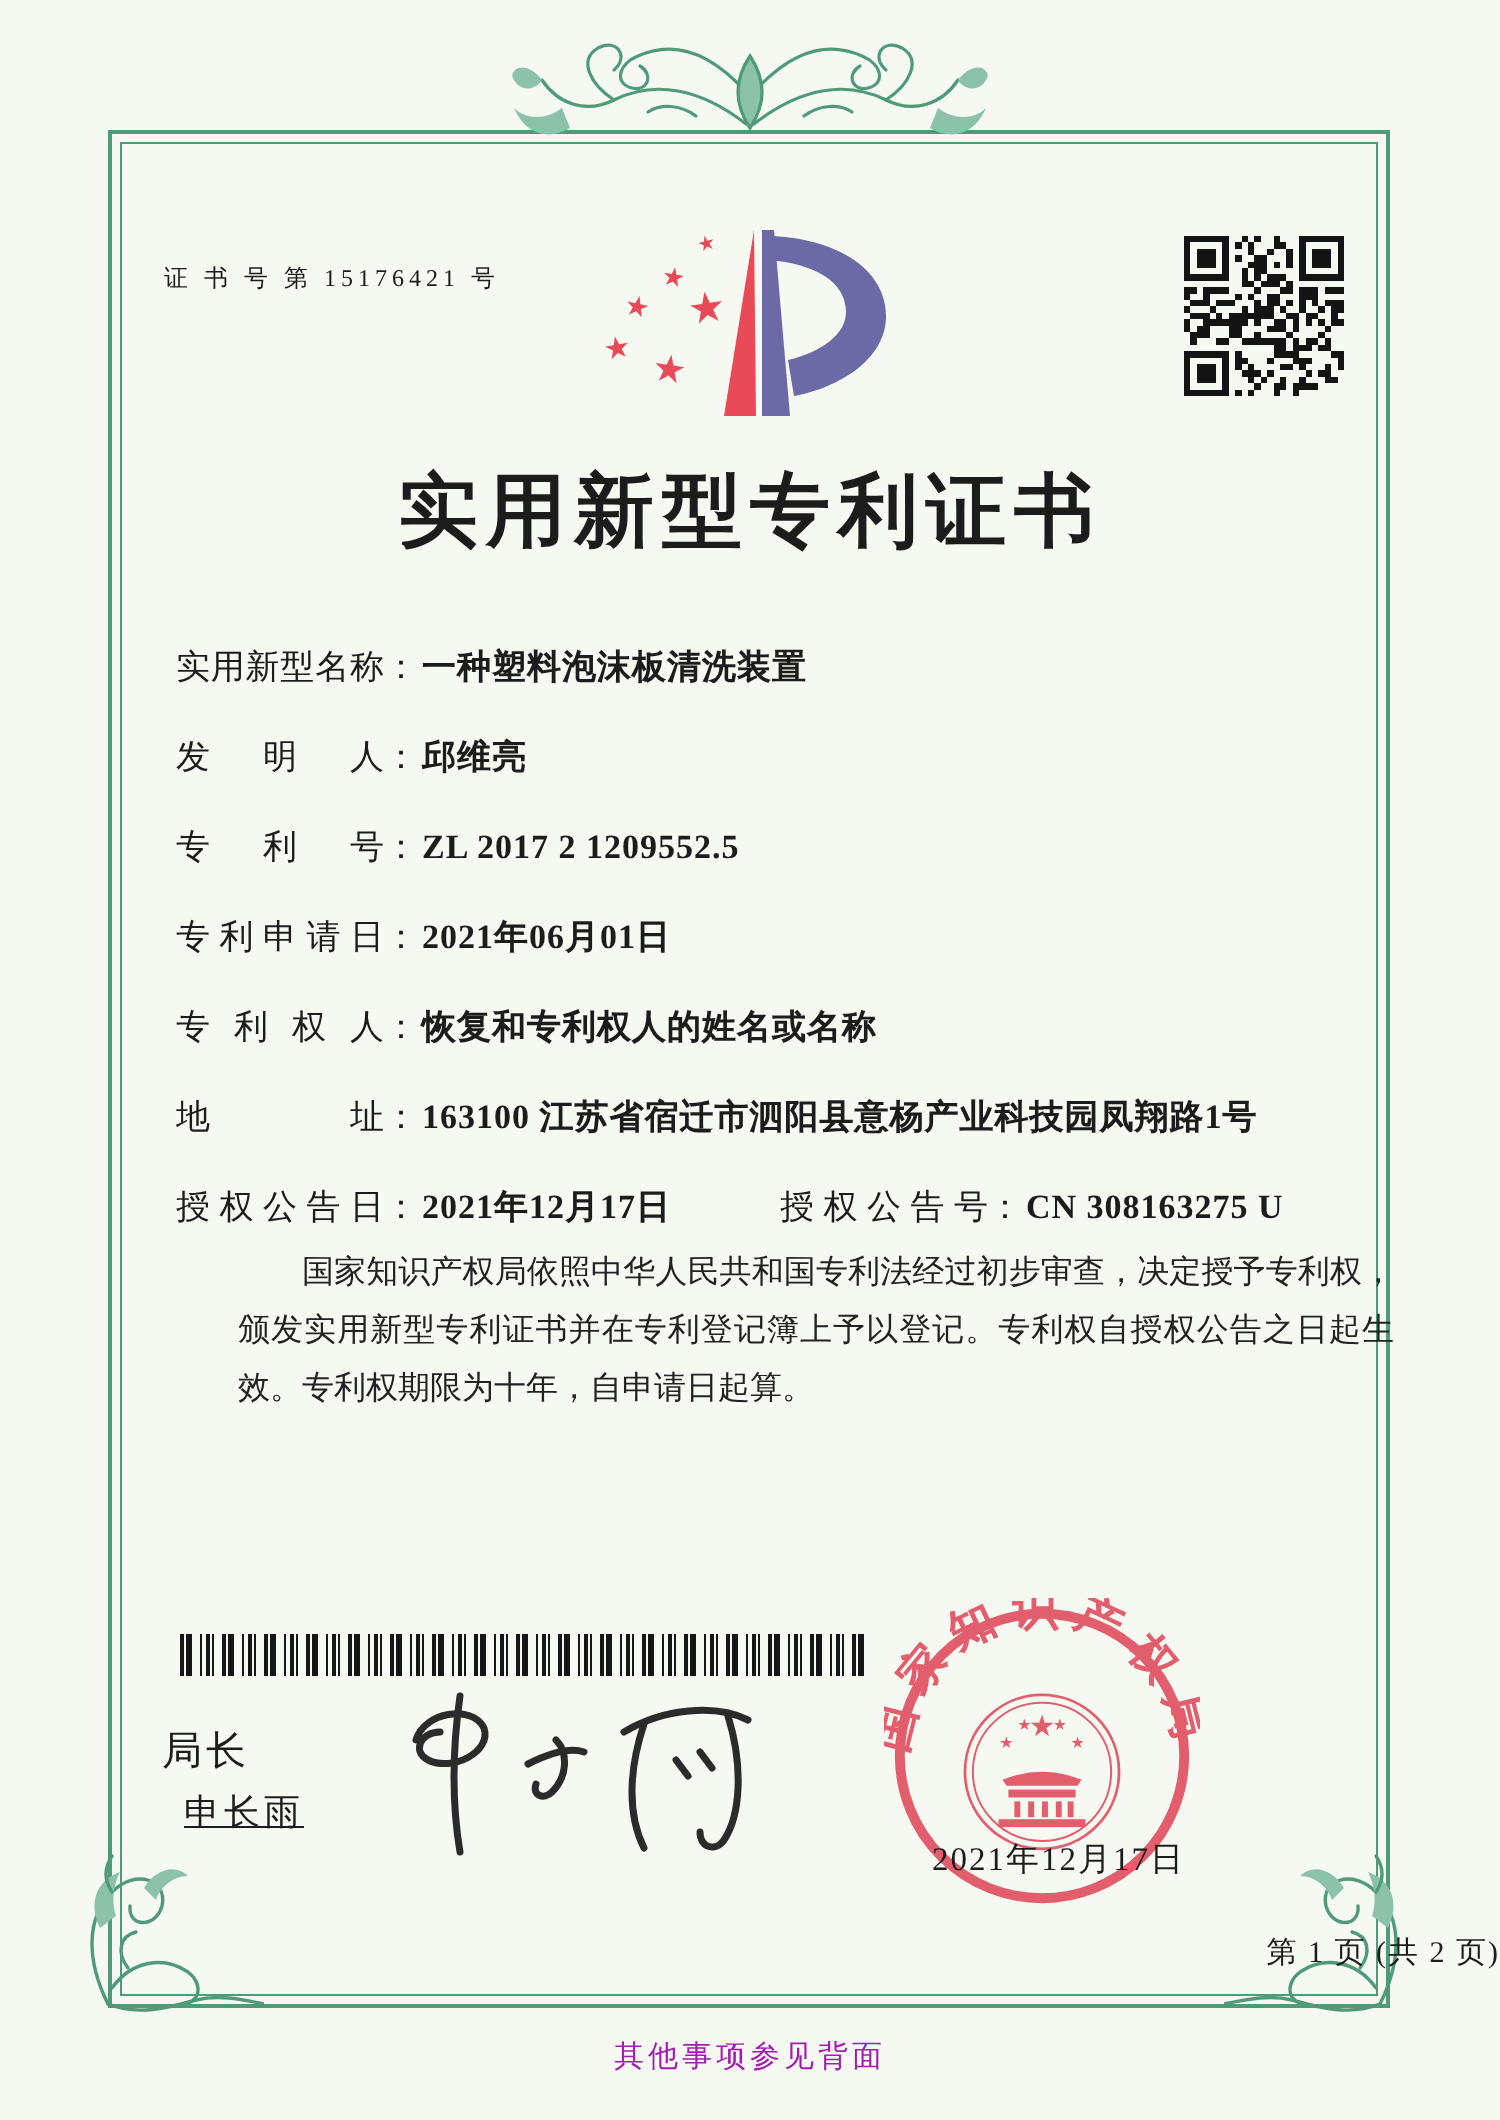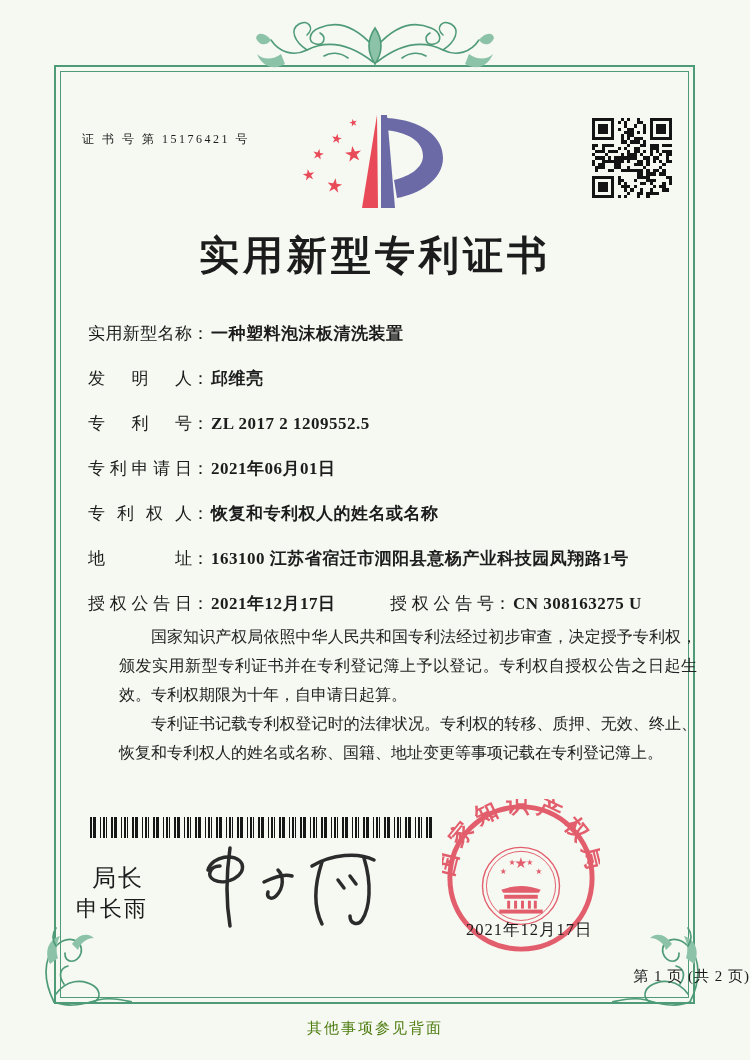--- a/index.html
+++ b/index.html
@@ -33,27 +33,27 @@
   .pair2{position:absolute;left:302px;top:0;}
   
   .body-text{left:88px;top:622px;width:578px;font-size:16px;line-height:29px;text-align:justify;color:#222;margin-left:31px;}
   .body-text p{margin:0;text-indent:2em;}
   
   .barcode{left:90px;top:817px;width:342px;height:21px;
     background:repeating-linear-gradient(90deg,
       #161616 0 2px,transparent 2px 3px,#161616 3px 6px,transparent 6px 10px,
       #161616 10px 11px,transparent 11px 13px,#161616 13px 15px,transparent 15px 16px,
       #161616 16px 17px,transparent 17px 21px);}
-  .director-title{left:92px;top:862px;font-size:24px;letter-spacing:2px;text-align:center;}
-  .director-name{left:76px;top:894px;font-size:22px;letter-spacing:2px;}
+  .director-title{left:81px;top:862px;font-size:20px;letter-spacing:2px;text-align:center;}
+  .director-name{left:92px;top:894px;font-size:18px;letter-spacing:2px;text-decoration:underline;}
   .signature{left:192px;top:836px;}
   .seal{left:442px;top:799px;width:158px;height:158px;opacity:.88;}
   .seal-date{left:466px;top:919px;font-size:16.5px;letter-spacing:1px;z-index:5;}
   .page-info{left:0;top:967px;width:100%;text-align:right;font-size:15px;letter-spacing:1px;}
-  .footer-note{left:0;top:1019px;width:100%;text-align:center;font-size:15px;letter-spacing:2px;color:#4d7c0f;}
+  .footer-note{left:0;top:1019px;width:100%;text-align:center;font-size:15px;letter-spacing:2px;color:#a21caf;}
 </style>
 </head>
 <body>
 
 <div class="abs frame-outer"></div>
 <div class="abs frame-inner"></div>
 
 <div class="abs orn orn-top">
   <svg width="246" height="82" viewBox="0 0 246 82" fill="none" stroke="currentColor" stroke-width="1.6" stroke-linecap="round">
     <g id="orn-half">
@@ -473,21 +473,20 @@
         <span>权</span>
         <span>公</span>
         <span>告</span>
         <span>号</span>
       </span><span class="colon">：</span><span class="fvalue">CN 308163275 U</span>
   </span>
 </div>
 
 <div class="abs body-text">
   <p>国家知识产权局依照中华人民共和国专利法经过初步审查，决定授予专利权，颁发实用新型专利证书并在专利登记簿上予以登记。专利权自授权公告之日起生效。专利权期限为十年，自申请日起算。</p>
-  <p>专利证书记载专利权登记时的法律状况。专利权的转移、质押、无效、终止、恢复和专利权人的姓名或名称、国籍、地址变更等事项记载在专利登记簿上。</p>
 </div>
 
 <div class="abs barcode"></div>
 <div class="abs director-title">局长</div>
 <div class="abs director-name">申长雨</div>
 
 <div class="abs signature">
   <svg width="210" height="95" viewBox="0 0 210 95" fill="none" stroke="#2b2b2b" stroke-width="3.5" stroke-linecap="round">
     <path d="M38,12 C34,40 34,66 38,90"></path>
     <path d="M16,34 C20,20 44,16 50,28 C54,40 34,50 22,44 C14,40 18,30 28,30"></path>

